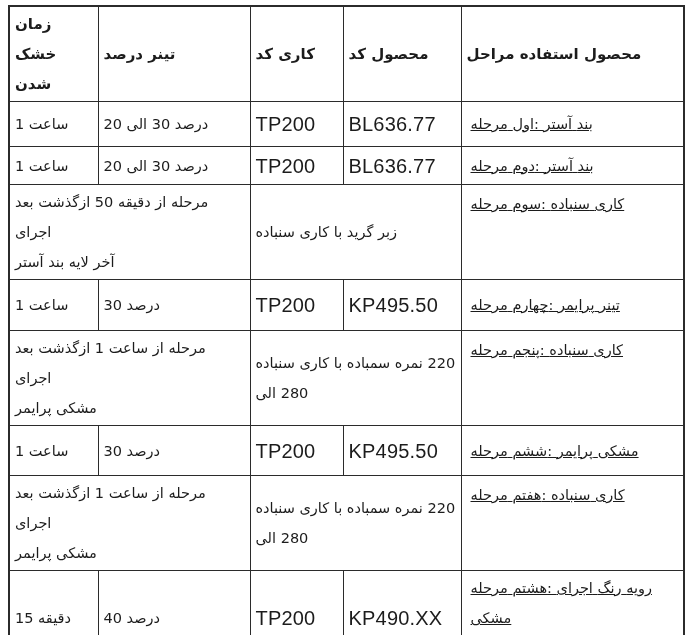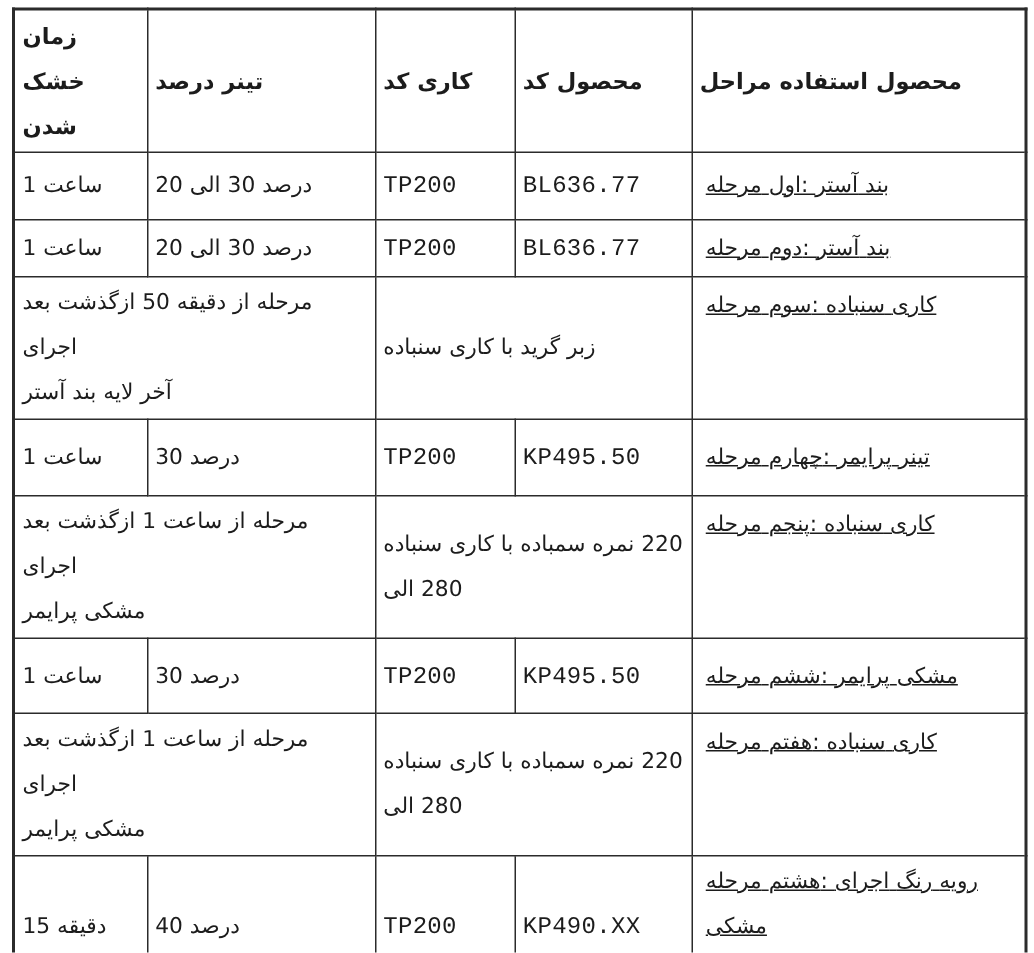--- a/index.html
+++ b/index.html
@@ -49,22 +49,22 @@
     padding-left: 9px;
     padding-right: 4px;
     text-decoration: underline;
   }
   .top {
     vertical-align: top;
     padding-top: 4px;
     margin-top: 36px;
   }
   .latin {
-    font-family: Liberation Mono, monospace;
-    font-size: 16px;
+    font-family: Liberation Sans, sans-serif;
+    font-size: 20px;
     letter-spacing: 0.2px;
   }
 </style>
 </head>
 <body>
 
 <div class="page">
   <table class="doc">
     <colgroup>
       <col style="width:89px">

